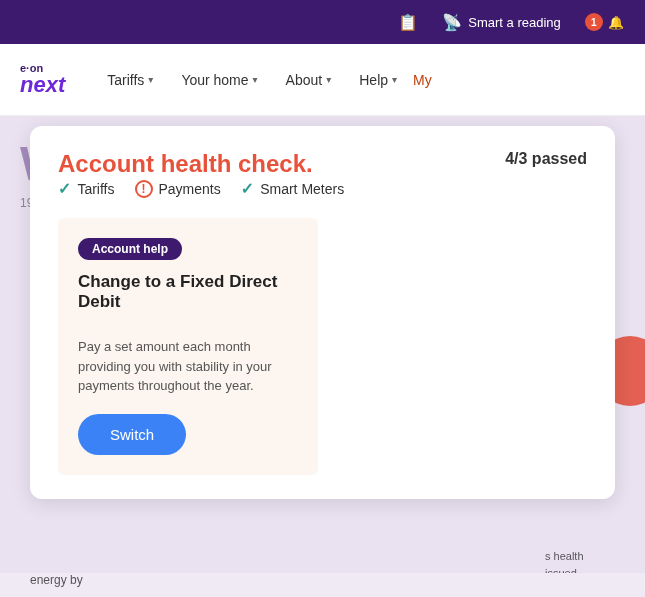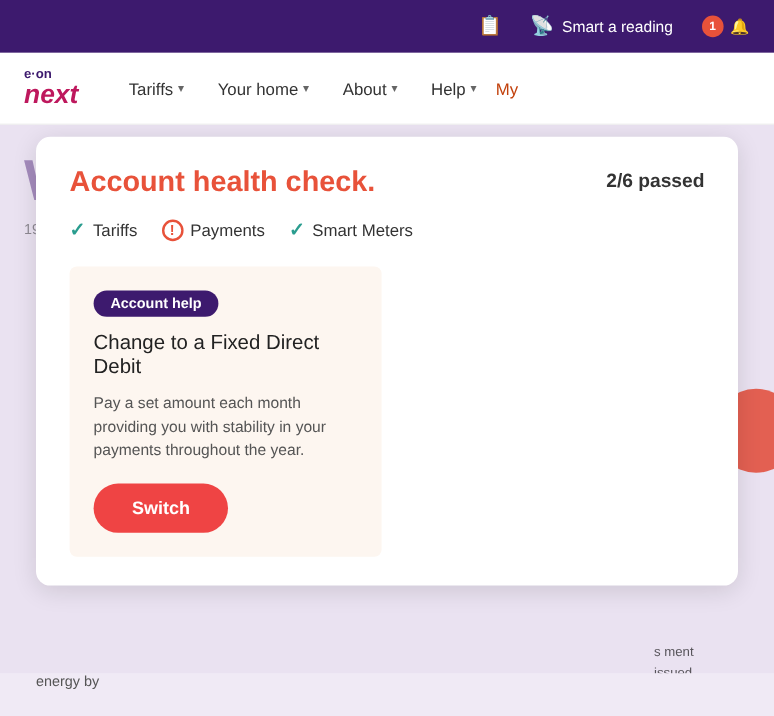--- a/index.html
+++ b/index.html
@@ -43,21 +43,21 @@
       font-size: 10px;
       display: flex;
       align-items: center;
       justify-content: center;
       font-weight: bold;
     }
 
     
     .main-nav {
       background: white;
-      height: 60px;
+      height: 72px;
       display: flex;
       align-items: center;
       padding: 0 20px;
       gap: 0;
       border-bottom: 1px solid #eee;
     }
     .logo-area {
       display: flex;
       align-items: center;
       margin-right: 30px;
@@ -69,21 +69,21 @@
     }
     .logo-eon {
       font-size: 11px;
       color: #3d1a6e;
       font-weight: bold;
     }
     .logo-next {
       font-size: 22px;
       font-weight: 900;
       font-style: italic;
-      color: #be185d;
+      color: #6d28d9;
     }
     .nav-items {
       display: flex;
       align-items: center;
       gap: 4px;
       flex: 1;
     }
     .nav-item {
       display: flex;
       align-items: center;
@@ -140,23 +140,23 @@
       top: 10px;
       left: 30px;
       right: 30px;
       background: white;
       border-radius: 12px;
       padding: 24px 28px;
       box-shadow: 0 4px 20px rgba(0,0,0,0.12);
     }
     .modal-header {
       display: flex;
-      align-items: center;
+      align-items: flex-start;
       justify-content: space-between;
-      margin-bottom: 16px;
+      margin-bottom: 1px;
     }
     .modal-title {
       font-size: 24px;
       font-weight: 900;
       color: #e8523a;
     }
     .passed-badge {
       font-size: 16px;
       font-weight: 700;
       color: #333;
@@ -205,38 +205,38 @@
       color: white;
       border-radius: 20px;
       padding: 4px 14px;
       font-size: 12px;
       font-weight: 600;
       display: inline-block;
       margin-bottom: 12px;
     }
     .info-card-title {
       font-size: 17px;
-      font-weight: 400;
+      font-weight: 700;
       color: #222;
-      margin-bottom: 10px;
+      margin-bottom: 25px;
     }
     .info-card-desc {
       font-size: 13px;
       color: #555;
       line-height: 1.5;
       margin-bottom: 18px;
     }
     .switch-btn {
-      background: #ef4444;
+      background: #3b82f6;
       color: white;
       border: none;
       border-radius: 25px;
       padding: 12px 32px;
       font-size: 15px;
-      font-weight: 700;
+      font-weight: 400;
       cursor: pointer;
     }
 
     
     .right-panel-text {
       position: absolute;
       right: 0;
       top: 160px;
       width: 80px;
       font-size: 12px;
@@ -333,30 +333,30 @@
   <div class="right-panel-text">
     <div>Ac</div>
     <div style="margin-top:10px;">t paym</div>
     <div>payme</div>
     <div>ment is</div>
   </div>
 
   <div class="right-circle"></div>
 
   <div class="right-panel-bottom">
-    <div>s ment</div>
+    <div>s health</div>
     <div>issued.</div>
   </div>
 
   <div class="modal-overlay">
     <div class="modal-card">
 
       <div class="modal-header">
         <h2 class="modal-title">Account health check.</h2>
-        <span class="passed-badge">2/6 passed</span>
+        <span class="passed-badge">4/3 passed</span>
       </div>
 
       <div class="checks-row">
         <div class="check-item">
           <span class="check-green">✓</span>
           <span>Tariffs</span>
         </div>
         <div class="check-item">
           <span class="check-orange">!</span>
           <span>Payments</span>

